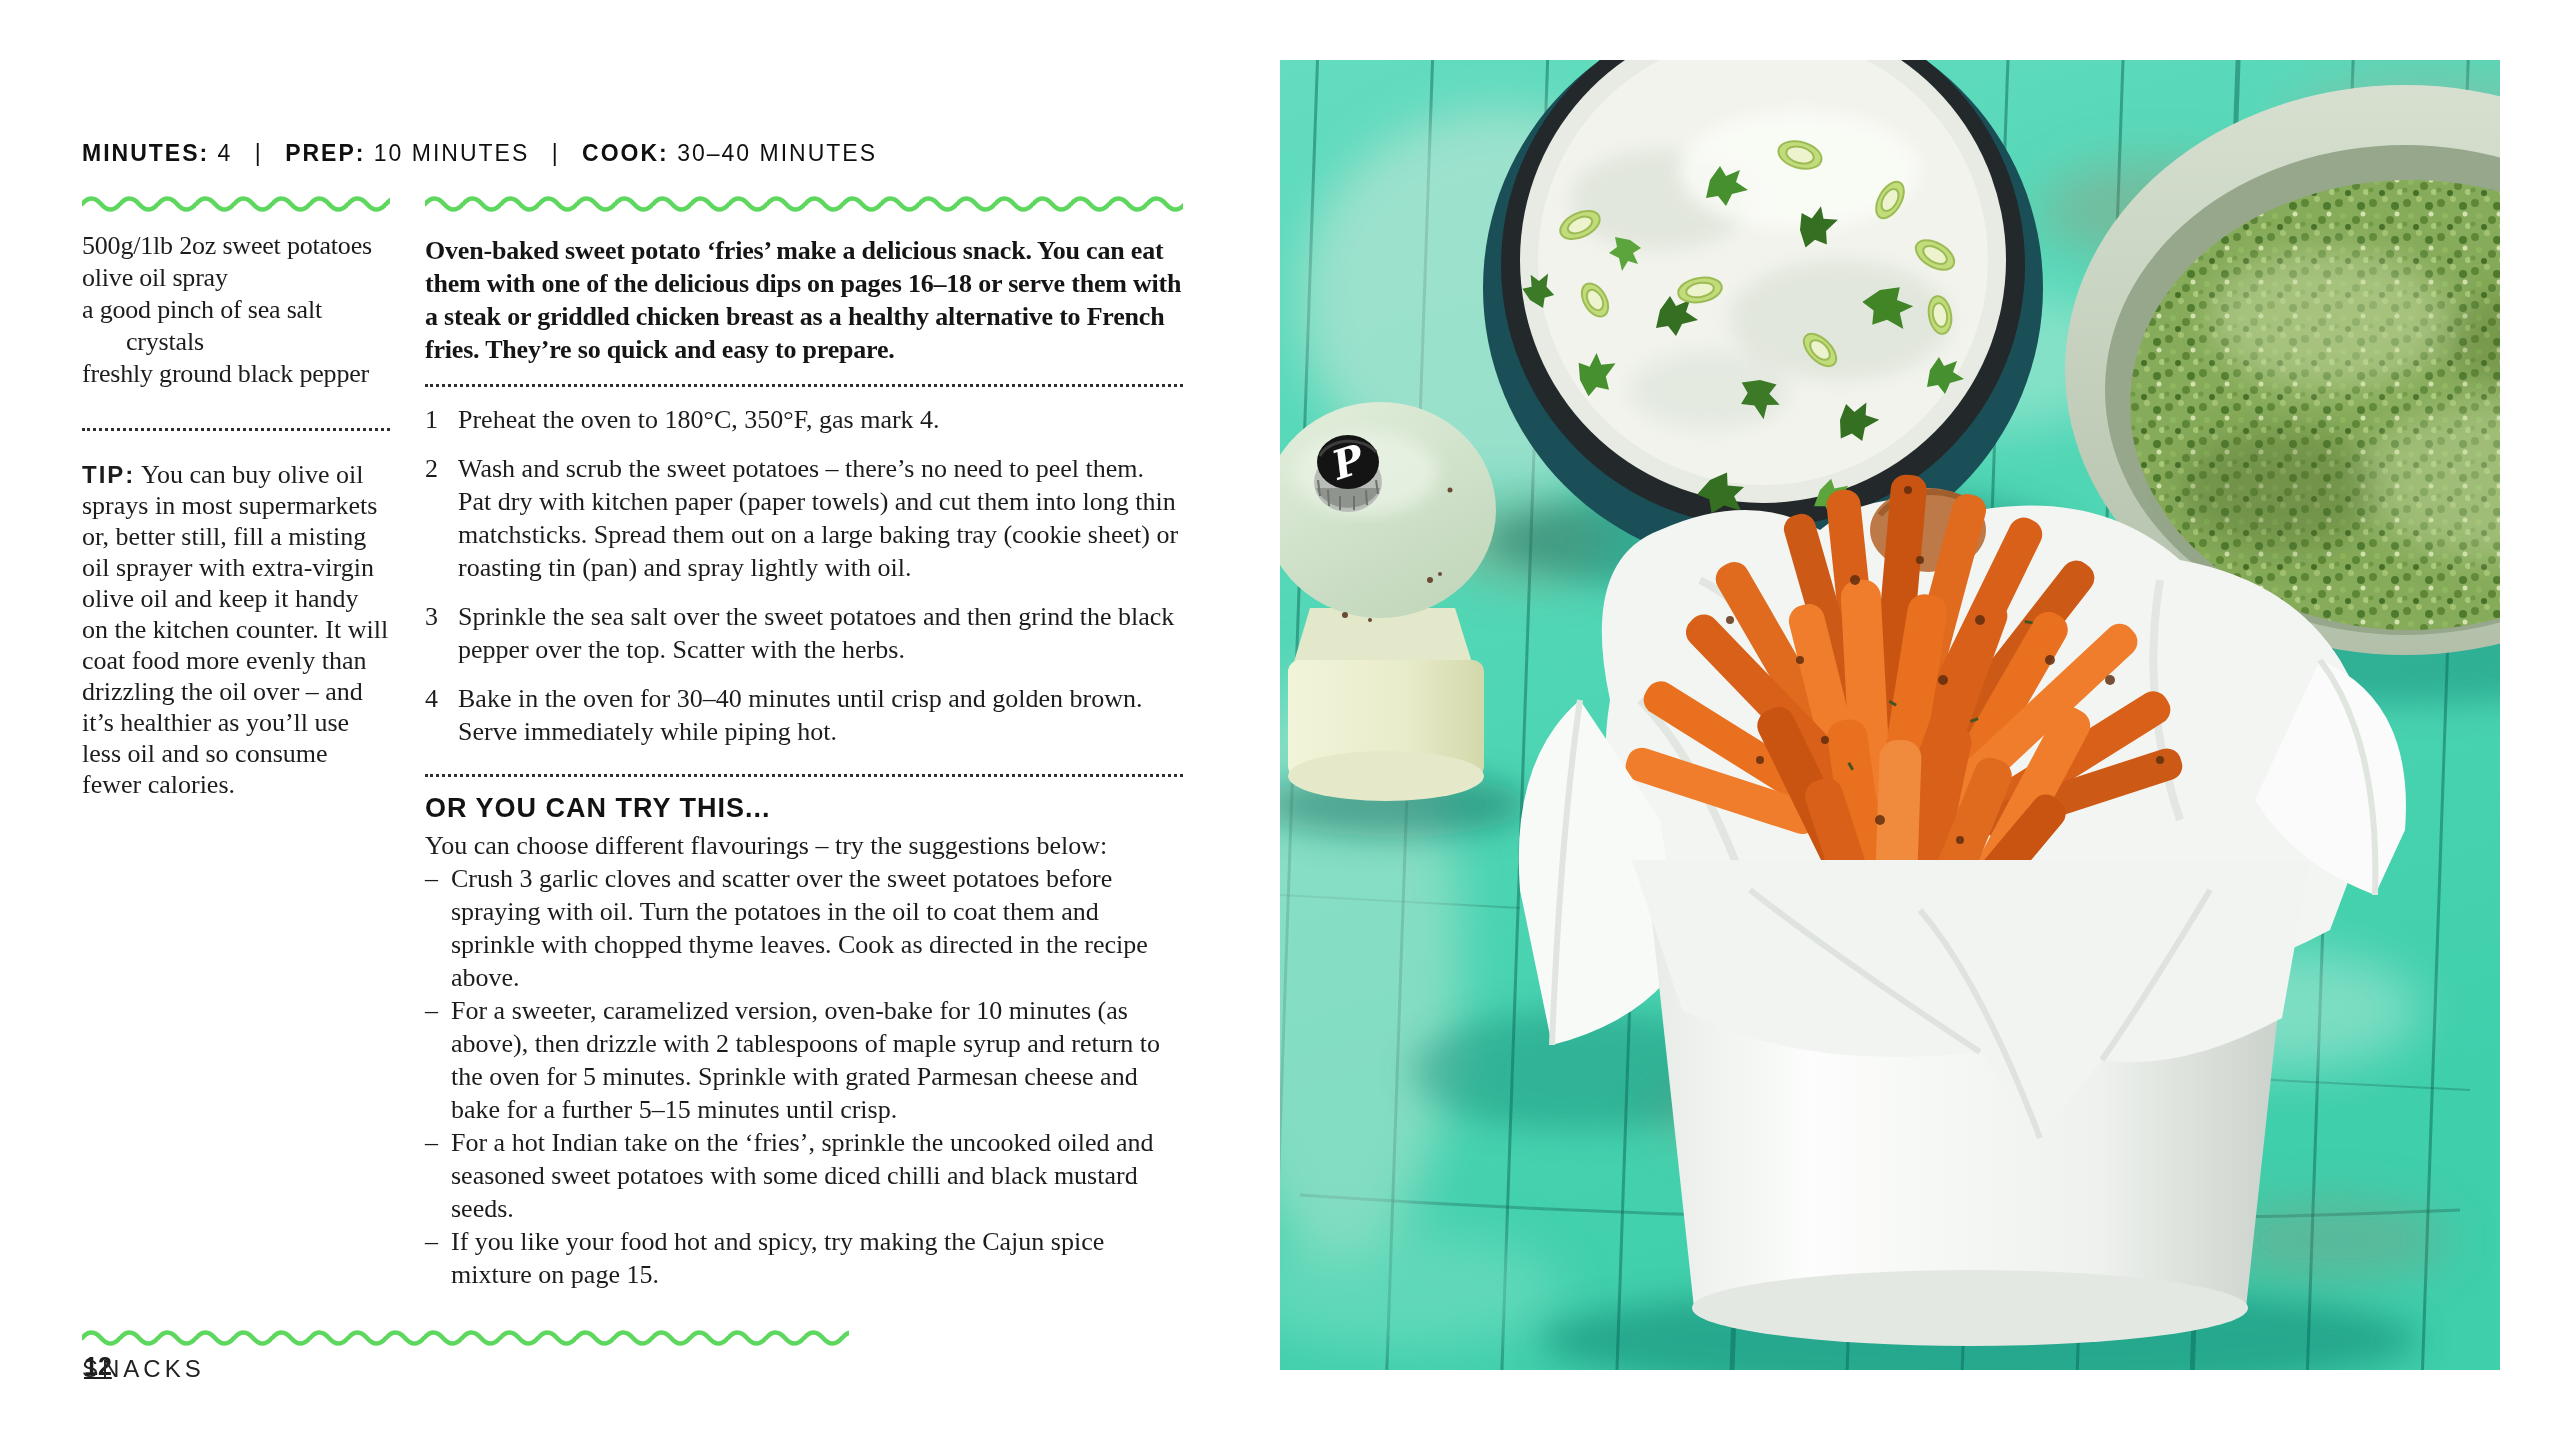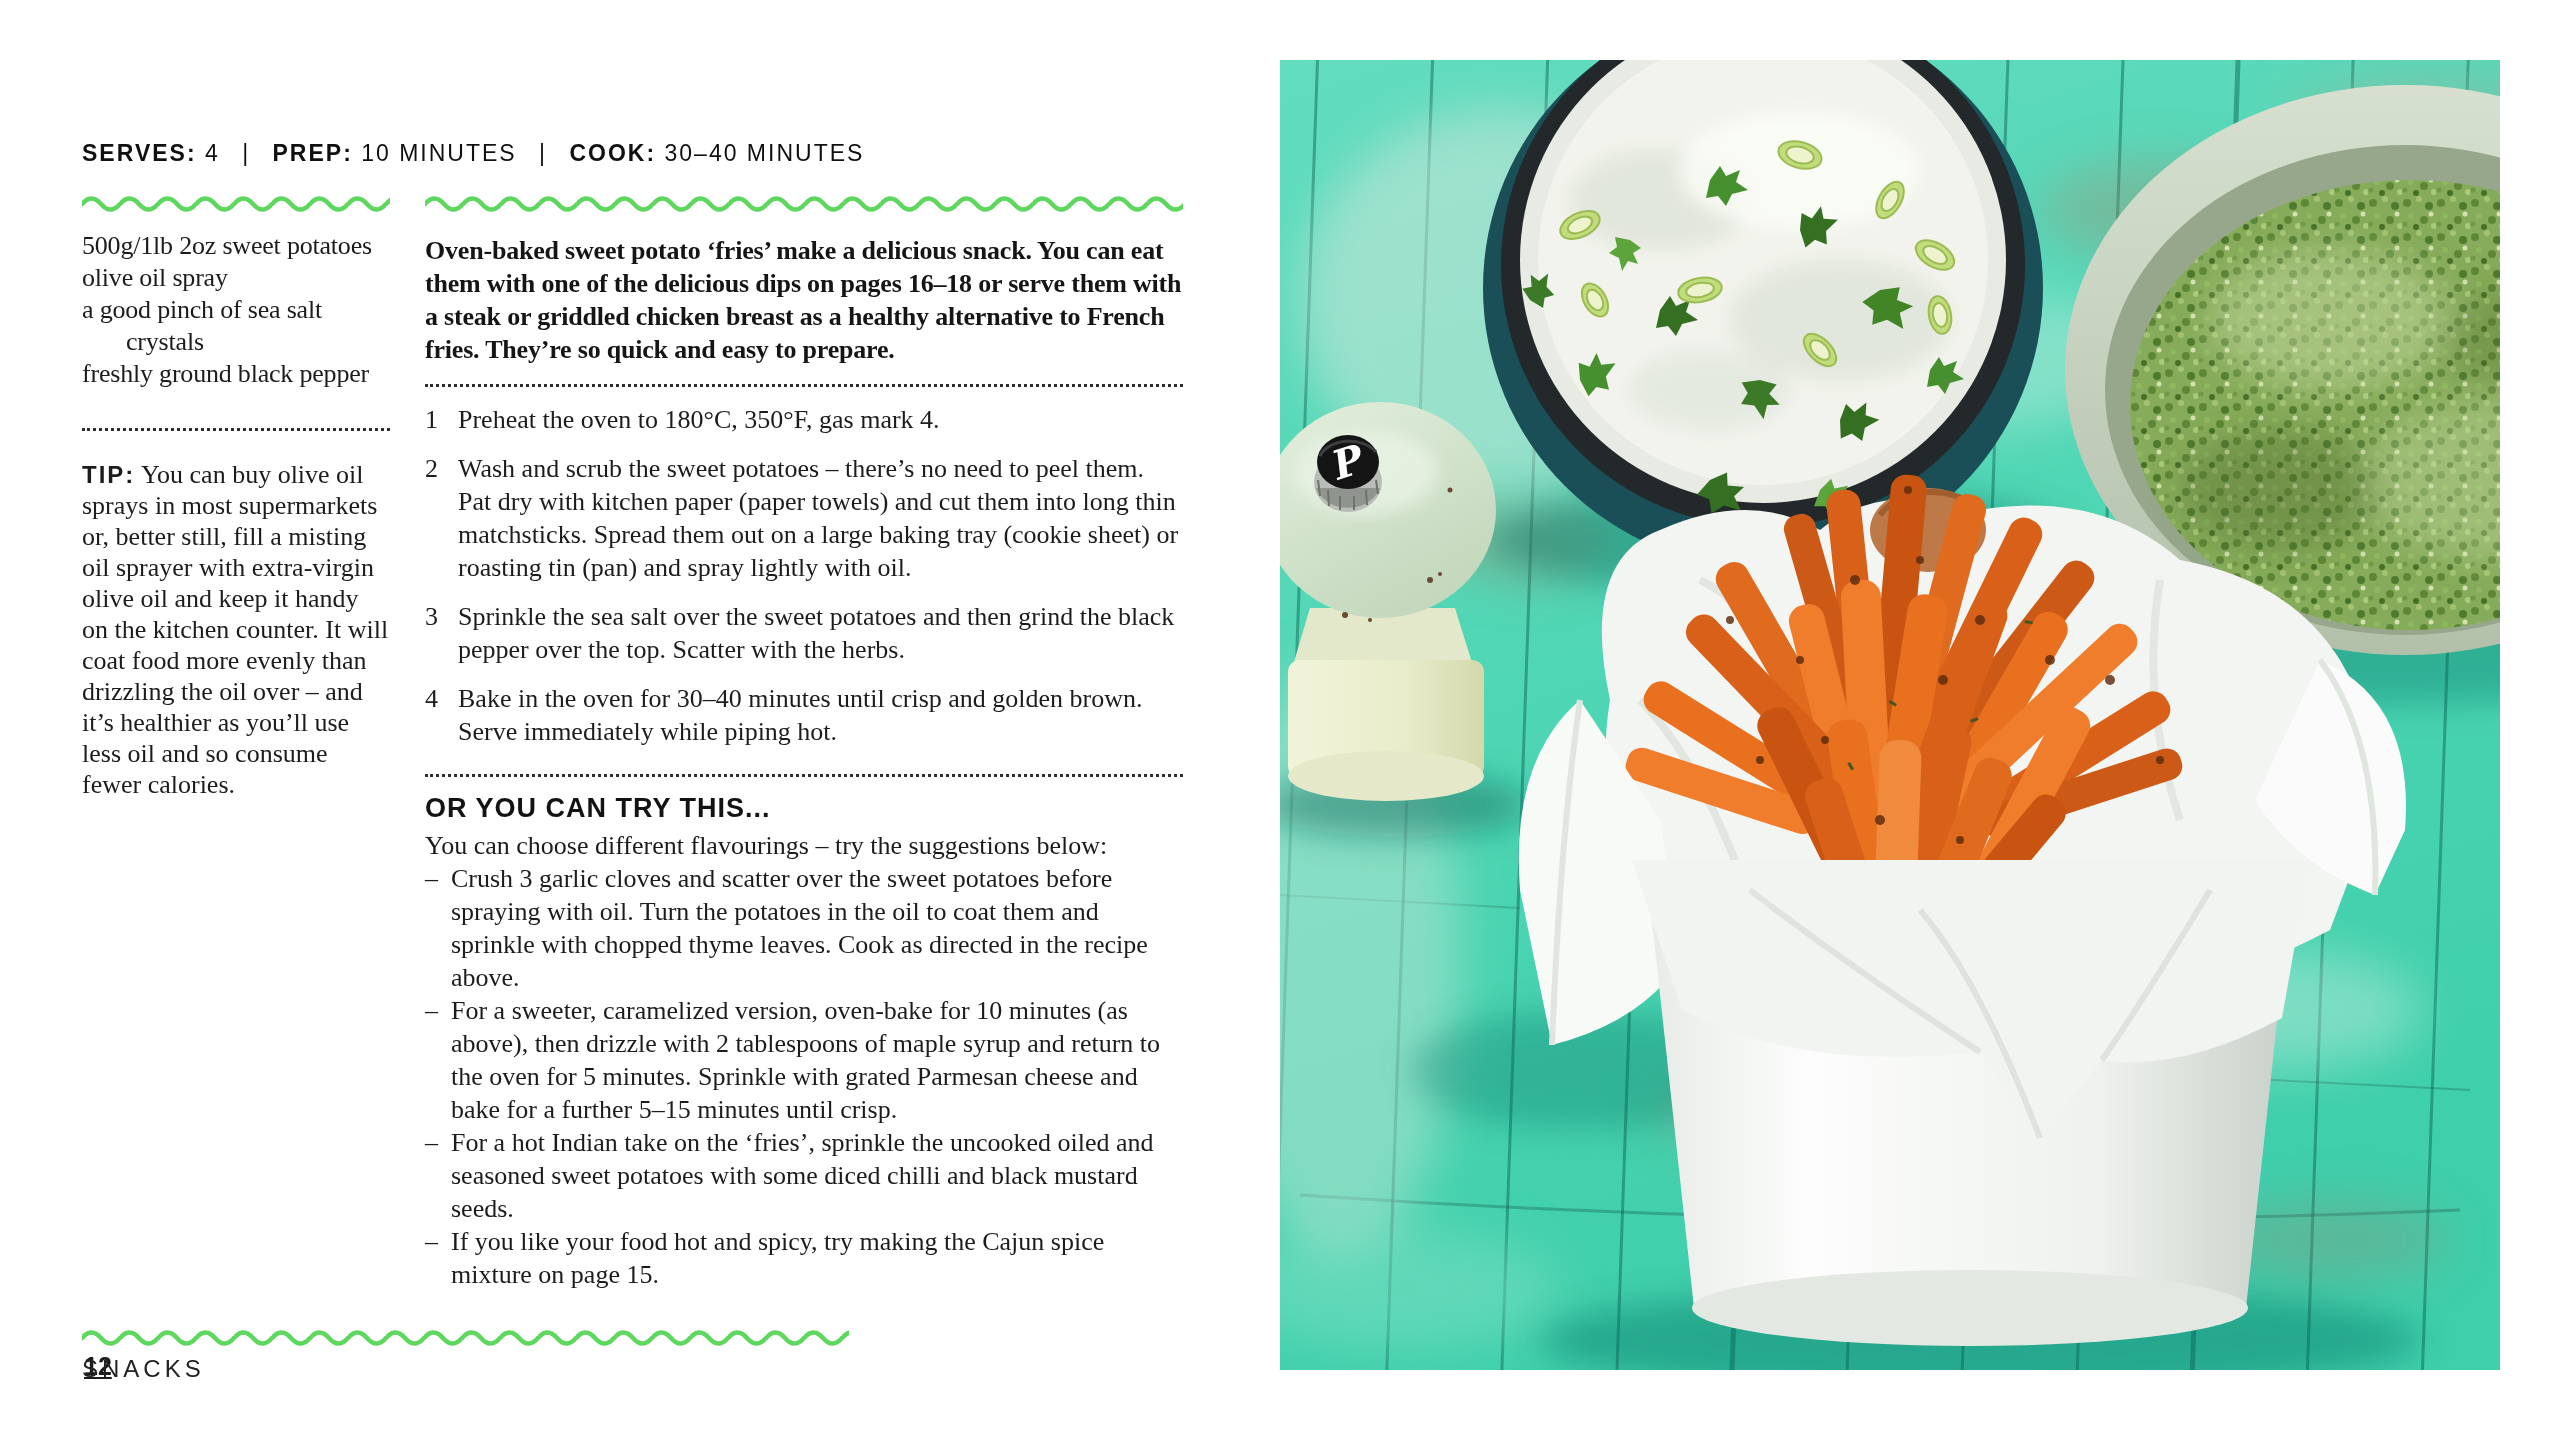--- a/index.html
+++ b/index.html
@@ -61,21 +61,21 @@
   
   .photo { position:absolute; left:1280px; top:60px; width:1220px; height:1310px; }
   .photo svg { display:block; width:1220px; height:1310px; }
 </style>
 </head>
 <body>
 
 <div class="page">
 
   <div class="meta">
-    <span class="lbl">SERVES:</span>
+    <span class="lbl">MINUTES:</span>
     <span>4</span>
     <span class="sep">|</span>
     <span class="lbl">PREP:</span>
     <span>10 MINUTES</span>
     <span class="sep">|</span>
     <span class="lbl">COOK:</span>
     <span>30–40 MINUTES</span>
   </div>
 
   <svg width="0" height="0" style="position:absolute">

